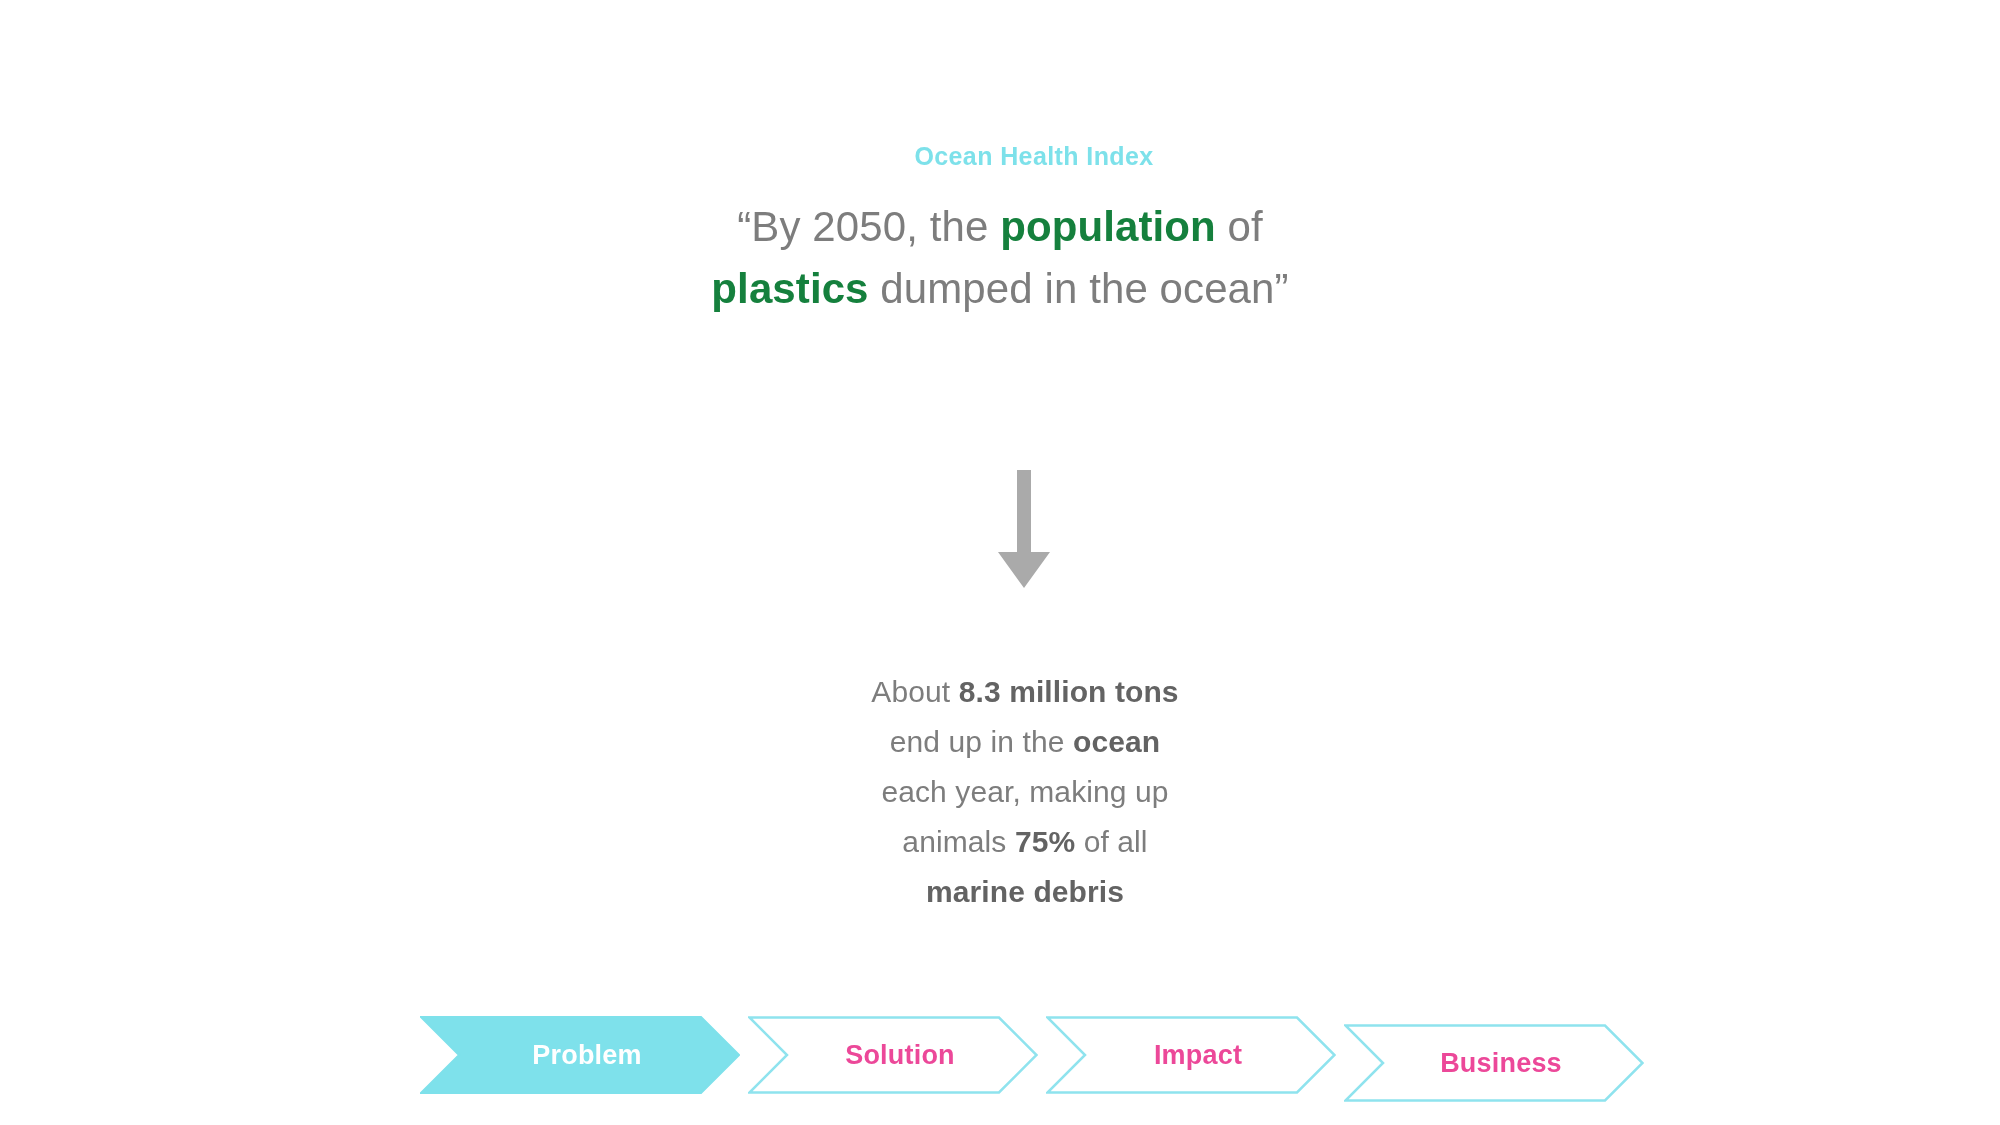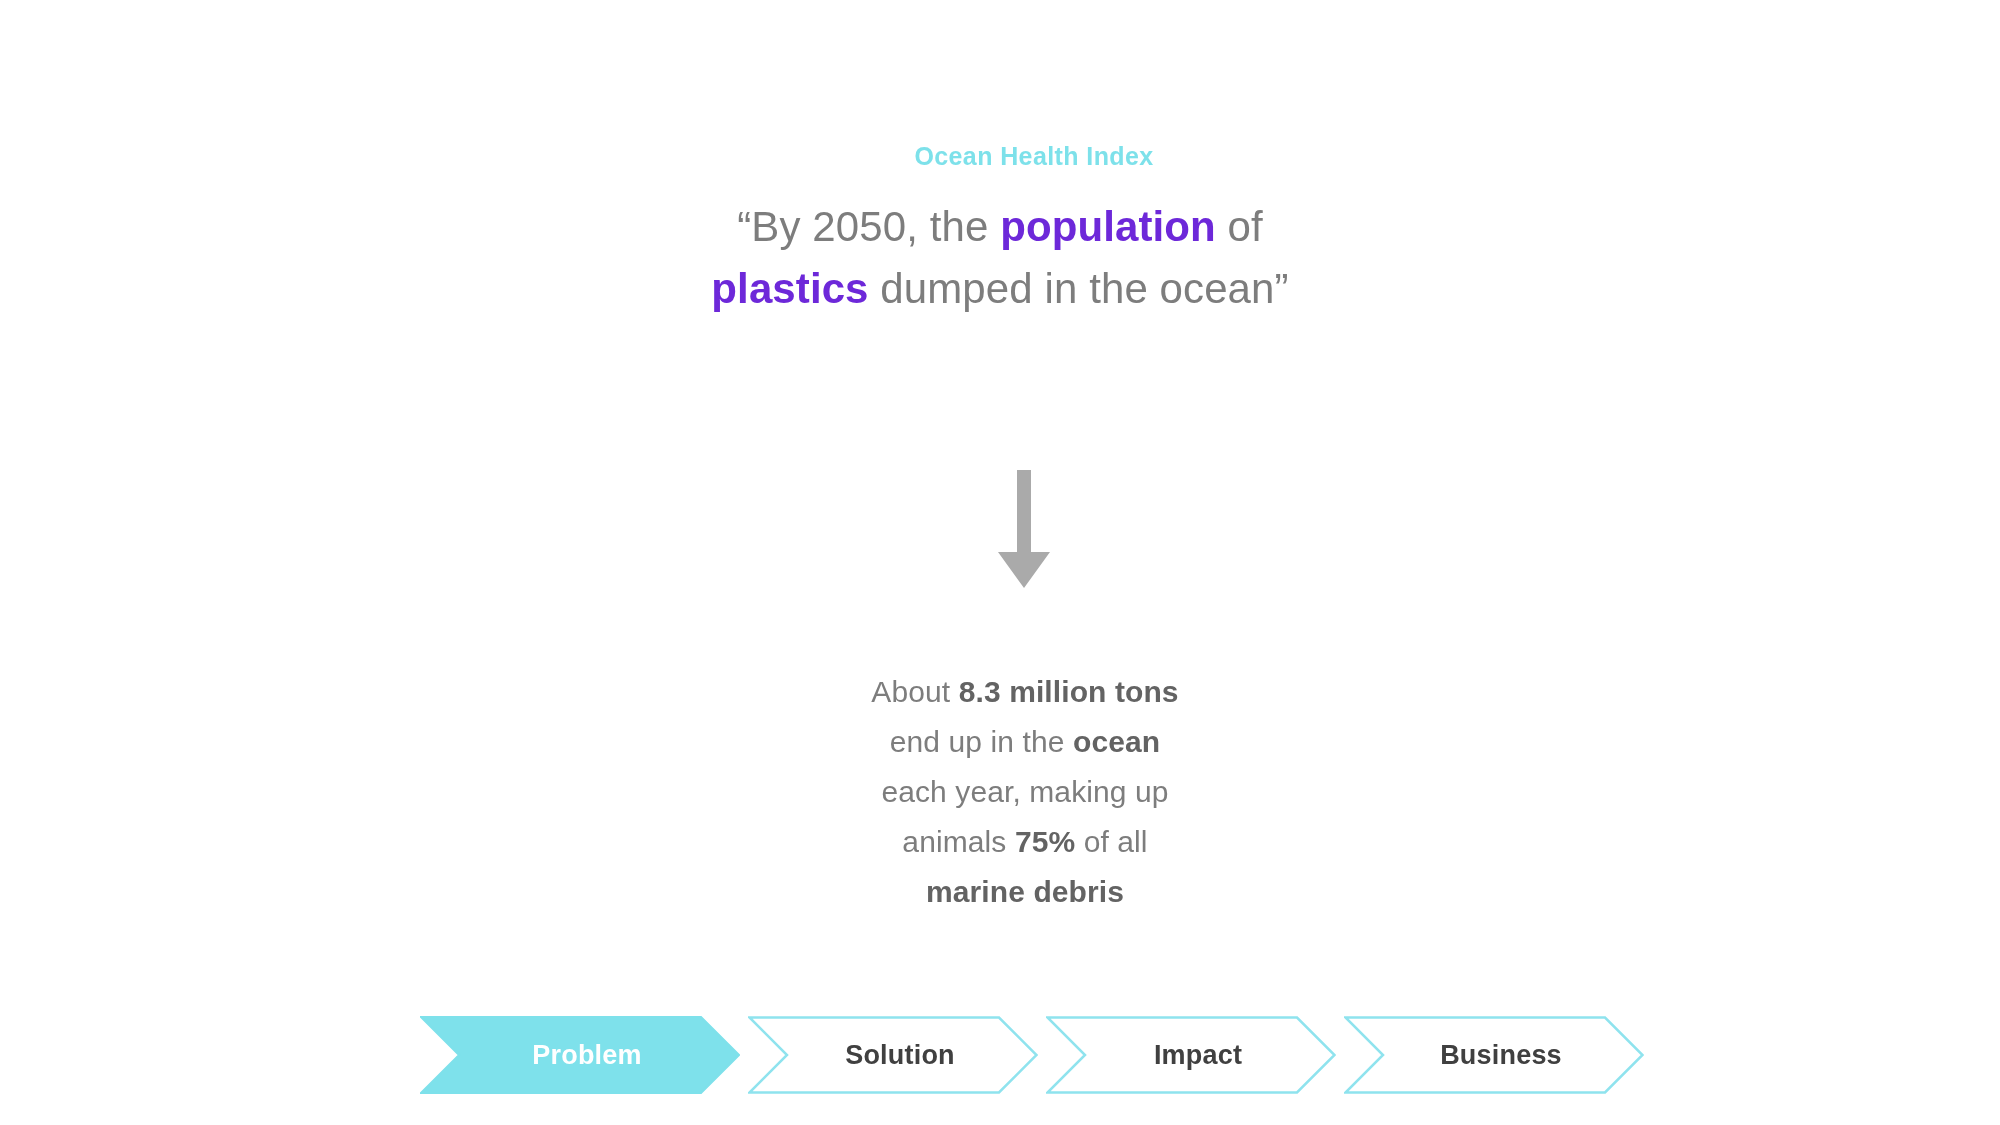--- a/index.html
+++ b/index.html
@@ -44,21 +44,21 @@
     width: 2000px;
     text-align: center;
     font-size: 42px;
     font-weight: 400;
     color: #7D7D7D;
     line-height: 62px;
     letter-spacing: 0.1px;
   }
   .quote b {
     font-weight: bold;
-    color: #6d28d9;
+    color: #15803d;
   }
   .quote .qline { display: block; white-space: pre; }
 
   
   .arrow {
     position: absolute;
     left: 978px;
     top: 470px;
     width: 92px;
     height: 120px;
@@ -108,29 +108,29 @@
     width: 100%;
     height: 100%;
     display: block;
   }
   .chev-label {
     position: relative;
     z-index: 2;
     font-size: 27px;
     font-weight: bold;
     letter-spacing: 0.2px;
-    color: #404040;
+    color: #ec4899;
     padding-left: 14px;
   }
   .chev.active .chev-label { color: #ffffff; }
 
   .chev-w-problem  { width: 320px; }
   .chev-w-solution { width: 290px; margin-left: 8px; }
   .chev-w-impact   { width: 290px; margin-left: 8px; text-align: right; }
-  .chev-w-business { width: 300px; margin-left: 8px; }
+  .chev-w-business { width: 300px; margin-left: 8px; margin-top: 8px; }
 </style>
 </head>
 <body>
 
 <div id="slide">
 
   <div class="eyebrow">Ocean Health Index</div>
 
   <div class="quote">
       <span class="qline"><span>“By 2050, the </span><b>population</b><span> of</span></span>

